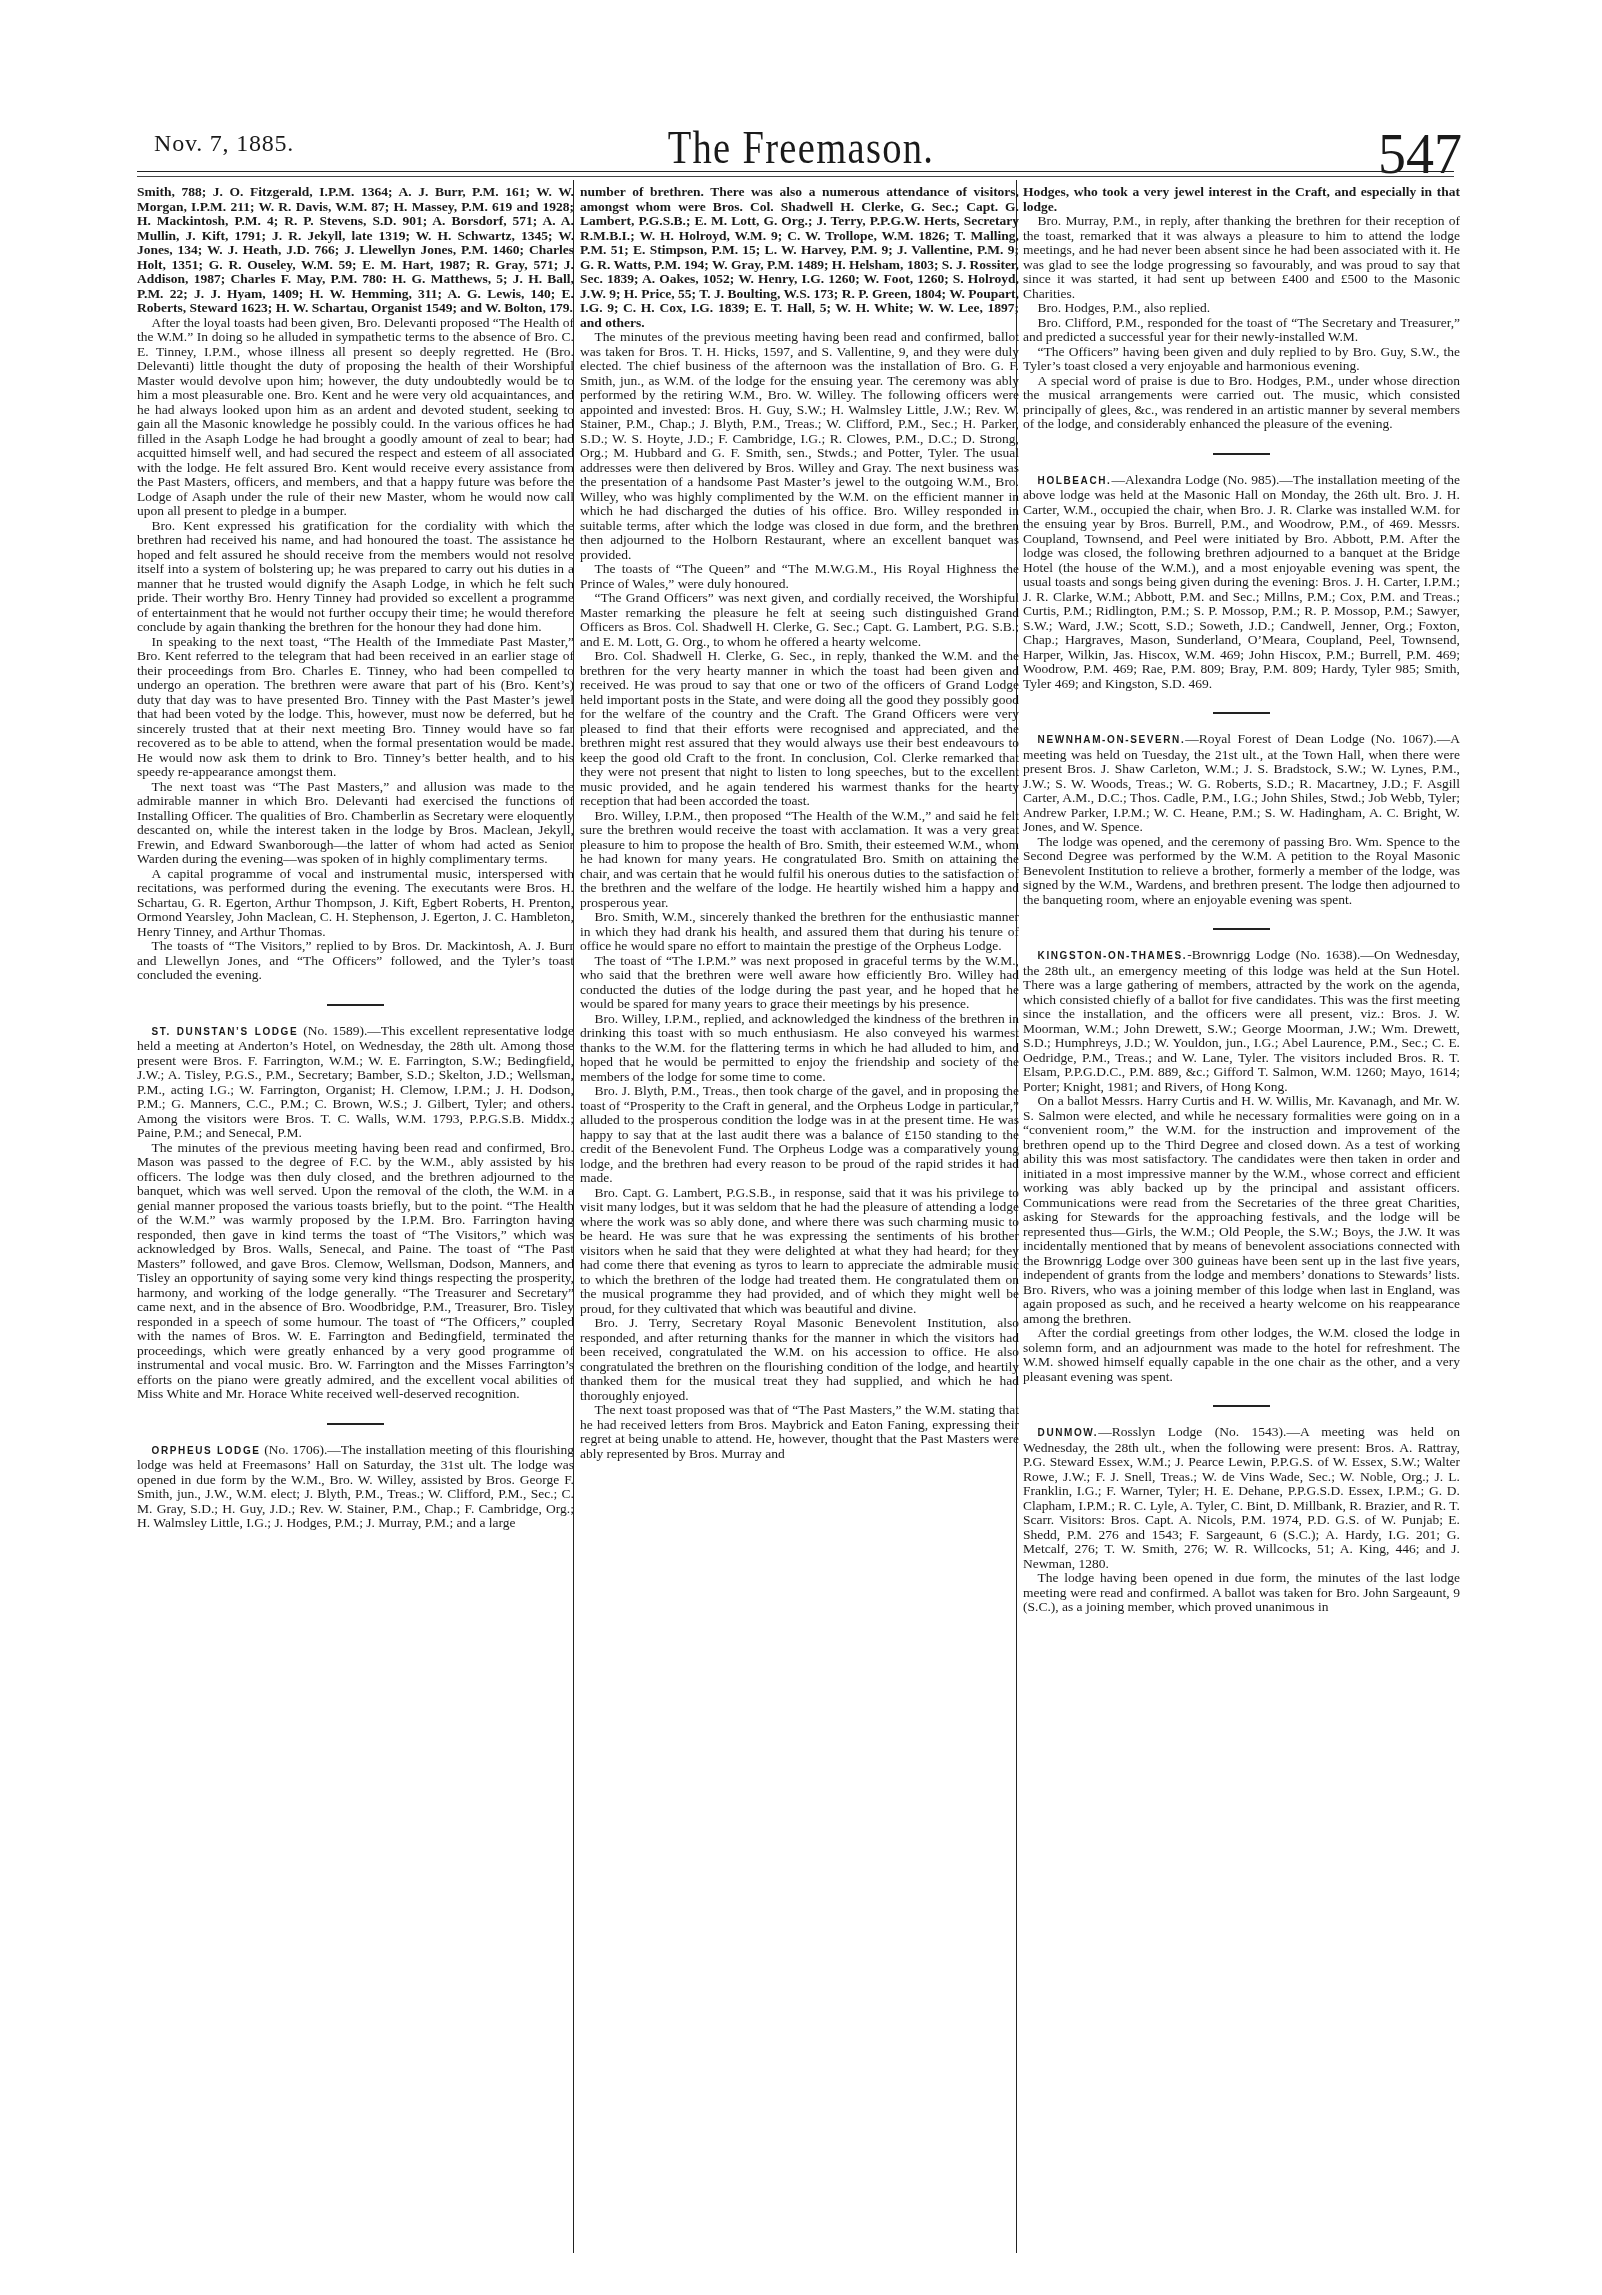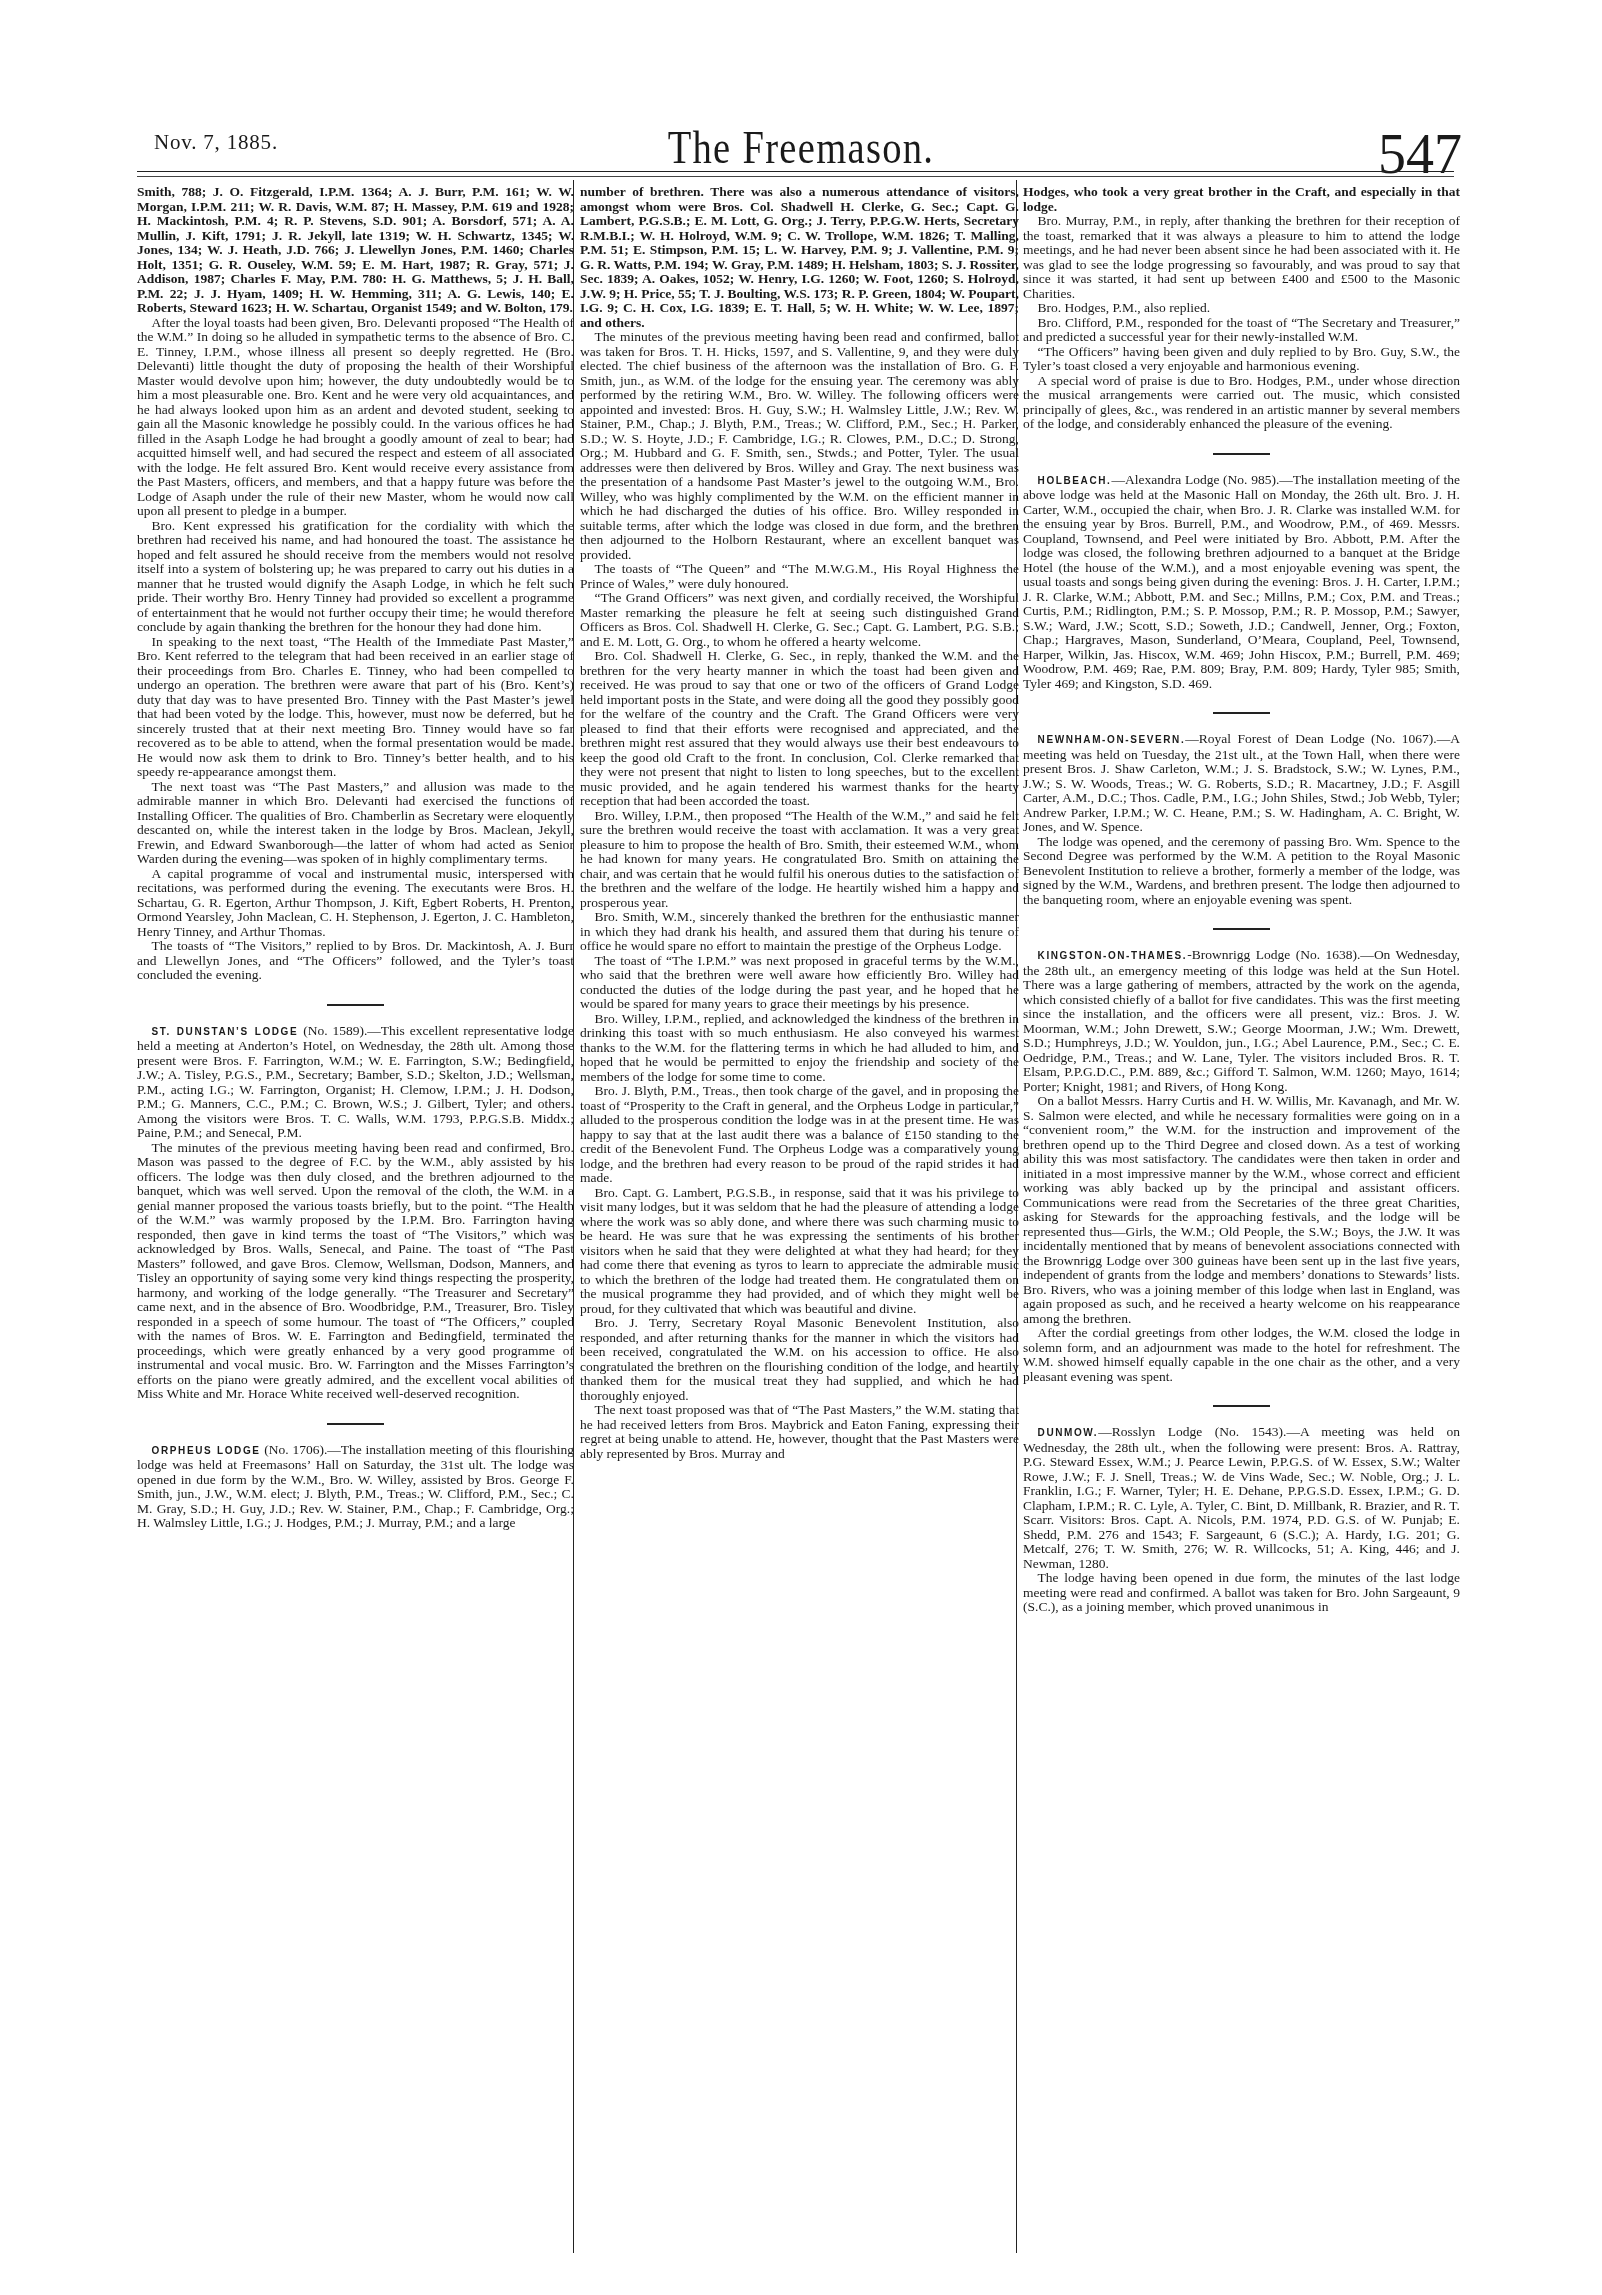--- a/index.html
+++ b/index.html
@@ -1,19 +1,19 @@
 <!DOCTYPE html>
 <html style="font-size:13px"><head>
 <meta charset="utf-8">
 <style>
   html, body { margin: 0; padding: 0; background: #ffffff; }
   body { width: 1602px; height: 2295px; position: relative; overflow: hidden;
          font-family: "Liberation Serif", "DejaVu Serif", serif; color: #1a1a1a; }
   .masthead { position: absolute; left: 0; top: 0; width: 1602px; height: 171px; }
-  .date { position: absolute; left: 154px; top: 130px; font-size: 21px; letter-spacing: 0.8px; }
+  .date { position: absolute; left: 154px; top: 130px; font-size: 24px; letter-spacing: 0.8px; }
   .title { position: absolute; left: 0; width: 1602px; top: 120px; text-align: center;
            font-size: 47px; letter-spacing: 1.6px; transform: scaleX(0.82); }
   .pagenum { position: absolute; left: 1378px; top: 122px; font-size: 56px; }
   .rule-top { position: absolute; left: 137px; top: 171px; width: 1317px; height: 0;
               border-top: 1.6px solid #222; }
   .rule-top2 { position: absolute; left: 137px; top: 176px; width: 1317px; height: 0;
                border-top: 0.8px solid #444; }
   .col { position: absolute; top: 185px; width: 437px; font-size: 13.5px; line-height: 14.5px;
          text-align: justify; hyphens: manual; }
   .col1 { left: 137px; }
@@ -63,21 +63,21 @@
     <p>Bro. Willey, I.P.M., then proposed “The Health of the W.M.,” and said he felt sure the brethren would receive the toast with acclamation. It was a very great pleasure to him to propose the health of Bro. Smith, their esteemed W.M., whom he had known for many years. He congratulated Bro. Smith on attaining the chair, and was certain that he would fulfil his onerous duties to the satisfaction of the brethren and the welfare of the lodge. He heartily wished him a happy and prosperous year.</p>
     <p>Bro. Smith, W.M., sincerely thanked the brethren for the enthusiastic manner in which they had drank his health, and assured them that during his tenure of office he would spare no effort to maintain the prestige of the Orpheus Lodge.</p>
     <p>The toast of “The I.P.M.” was next proposed in graceful terms by the W.M., who said that the brethren were well aware how efficiently Bro. Willey had conducted the duties of the lodge during the past year, and he hoped that he would be spared for many years to grace their meetings by his presence.</p>
     <p>Bro. Willey, I.P.M., replied, and acknowledged the kindness of the brethren in drinking this toast with so much enthusiasm. He also conveyed his warmest thanks to the W.M. for the flattering terms in which he had alluded to him, and hoped that he would be permitted to enjoy the friendship and society of the members of the lodge for some time to come.</p>
     <p>Bro. J. Blyth, P.M., Treas., then took charge of the gavel, and in proposing the toast of “Prosperity to the Craft in general, and the Orpheus Lodge in particular,” alluded to the prosperous condition the lodge was in at the present time. He was happy to say that at the last audit there was a balance of £150 standing to the credit of the Benevolent Fund. The Orpheus Lodge was a comparatively young lodge, and the brethren had every reason to be proud of the rapid strides it had made.</p>
     <p>Bro. Capt. G. Lambert, P.G.S.B., in response, said that it was his privilege to visit many lodges, but it was seldom that he had the pleasure of attending a lodge where the work was so ably done, and where there was such charming music to be heard. He was sure that he was expressing the sentiments of his brother visitors when he said that they were delighted at what they had heard; for they had come there that evening as tyros to learn to appreciate the admirable music to which the brethren of the lodge had treated them. He congratulated them on the musical programme they had provided, and of which they might well be proud, for they cultivated that which was beautiful and divine.</p>
     <p>Bro. J. Terry, Secretary Royal Masonic Benevolent Institution, also responded, and after returning thanks for the manner in which the visitors had been received, congratulated the W.M. on his accession to office. He also congratulated the brethren on the flourishing condition of the lodge, and heartily thanked them for the musical treat they had supplied, and which he had thoroughly enjoyed.</p>
     <p>The next toast proposed was that of “The Past Masters,” the W.M. stating that he had received letters from Bros. Maybrick and Eaton Faning, expressing their regret at being unable to attend. He, however, thought that the Past Masters were ably represented by Bros. Murray and</p>
   </div>
 <div class="col col3">
-    <p class="cont">Hodges, who took a very great brother in the Craft, and especially in that lodge.</p>
+    <p class="cont">Hodges, who took a very jewel interest in the Craft, and especially in that lodge.</p>
     <p>Bro. Murray, P.M., in reply, after thanking the brethren for their reception of the toast, remarked that it was always a pleasure to him to attend the lodge meetings, and he had never been absent since he had been associated with it. He was glad to see the lodge progressing so favourably, and was proud to say that since it was started, it had sent up between £400 and £500 to the Masonic Charities.</p>
     <p>Bro. Hodges, P.M., also replied.</p>
     <p>Bro. Clifford, P.M., responded for the toast of “The Secretary and Treasurer,” and predicted a successful year for their newly-installed W.M.</p>
     <p>“The Officers” having been given and duly replied to by Bro. Guy, S.W., the Tyler’s toast closed a very enjoyable and harmonious evening.</p>
     <p>A special word of praise is due to Bro. Hodges, P.M., under whose direction the musical arrangements were carried out. The music, which consisted principally of glees, &amp;c., was rendered in an artistic manner by several members of the lodge, and considerably enhanced the pleasure of the evening.</p>
     <div class="divider"></div>
     <p><span class="head">HOLBEACH.</span><span>—Alexandra Lodge (No. 985).—</span><span>The installation meeting of the above lodge was held at the Masonic Hall on Monday, the 26th ult. Bro. J. H. Carter, W.M., occupied the chair, when Bro. J. R. Clarke was installed W.M. for the ensuing year by Bros. Burrell, P.M., and Woodrow, P.M., of 469. Messrs. Coupland, Townsend, and Peel were initiated by Bro. Abbott, P.M. After the lodge was closed, the following brethren adjourned to a banquet at the Bridge Hotel (the house of the W.M.), and a most enjoyable evening was spent, the usual toasts and songs being given during the evening: Bros. J. H. Carter, I.P.M.; J. R. Clarke, W.M.; Abbott, P.M. and Sec.; Millns, P.M.; Cox, P.M. and Treas.; Curtis, P.M.; Ridlington, P.M.; S. P. Mossop, P.M.; R. P. Mossop, P.M.; Sawyer, S.W.; Ward, J.W.; Scott, S.D.; Soweth, J.D.; Candwell, Jenner, Org.; Foxton, Chap.; Hargraves, Mason, Sunderland, O’Meara, Coupland, Peel, Townsend, Harper, Wilkin, Jas. Hiscox, W.M. 469; John Hiscox, P.M.; Burrell, P.M. 469; Woodrow, P.M. 469; Rae, P.M. 809; Bray, P.M. 809; Hardy, Tyler 985; Smith, Tyler 469; and Kingston, S.D. 469.</span></p>
     <div class="divider"></div>
     <p><span class="head">NEWNHAM-ON-SEVERN.</span><span>—Royal Forest of Dean Lodge (No. 1067).—</span><span>A meeting was held on Tuesday, the 21st ult., at the Town Hall, when there were present Bros. J. Shaw Carleton, W.M.; J. S. Bradstock, S.W.; W. Lynes, P.M., J.W.; S. W. Woods, Treas.; W. G. Roberts, S.D.; R. Macartney, J.D.; F. Asgill Carter, A.M., D.C.; Thos. Cadle, P.M., I.G.; John Shiles, Stwd.; Job Webb, Tyler; Andrew Parker, I.P.M.; W. C. Heane, P.M.; S. W. Hadingham, A. C. Bright, W. Jones, and W. Spence.</span></p>
     <p>The lodge was opened, and the ceremony of passing Bro. Wm. Spence to the Second Degree was performed by the W.M. A petition to the Royal Masonic Benevolent Institution to relieve a brother, formerly a member of the lodge, was signed by the W.M., Wardens, and brethren present. The lodge then adjourned to the banqueting room, where an enjoyable evening was spent.</p>

